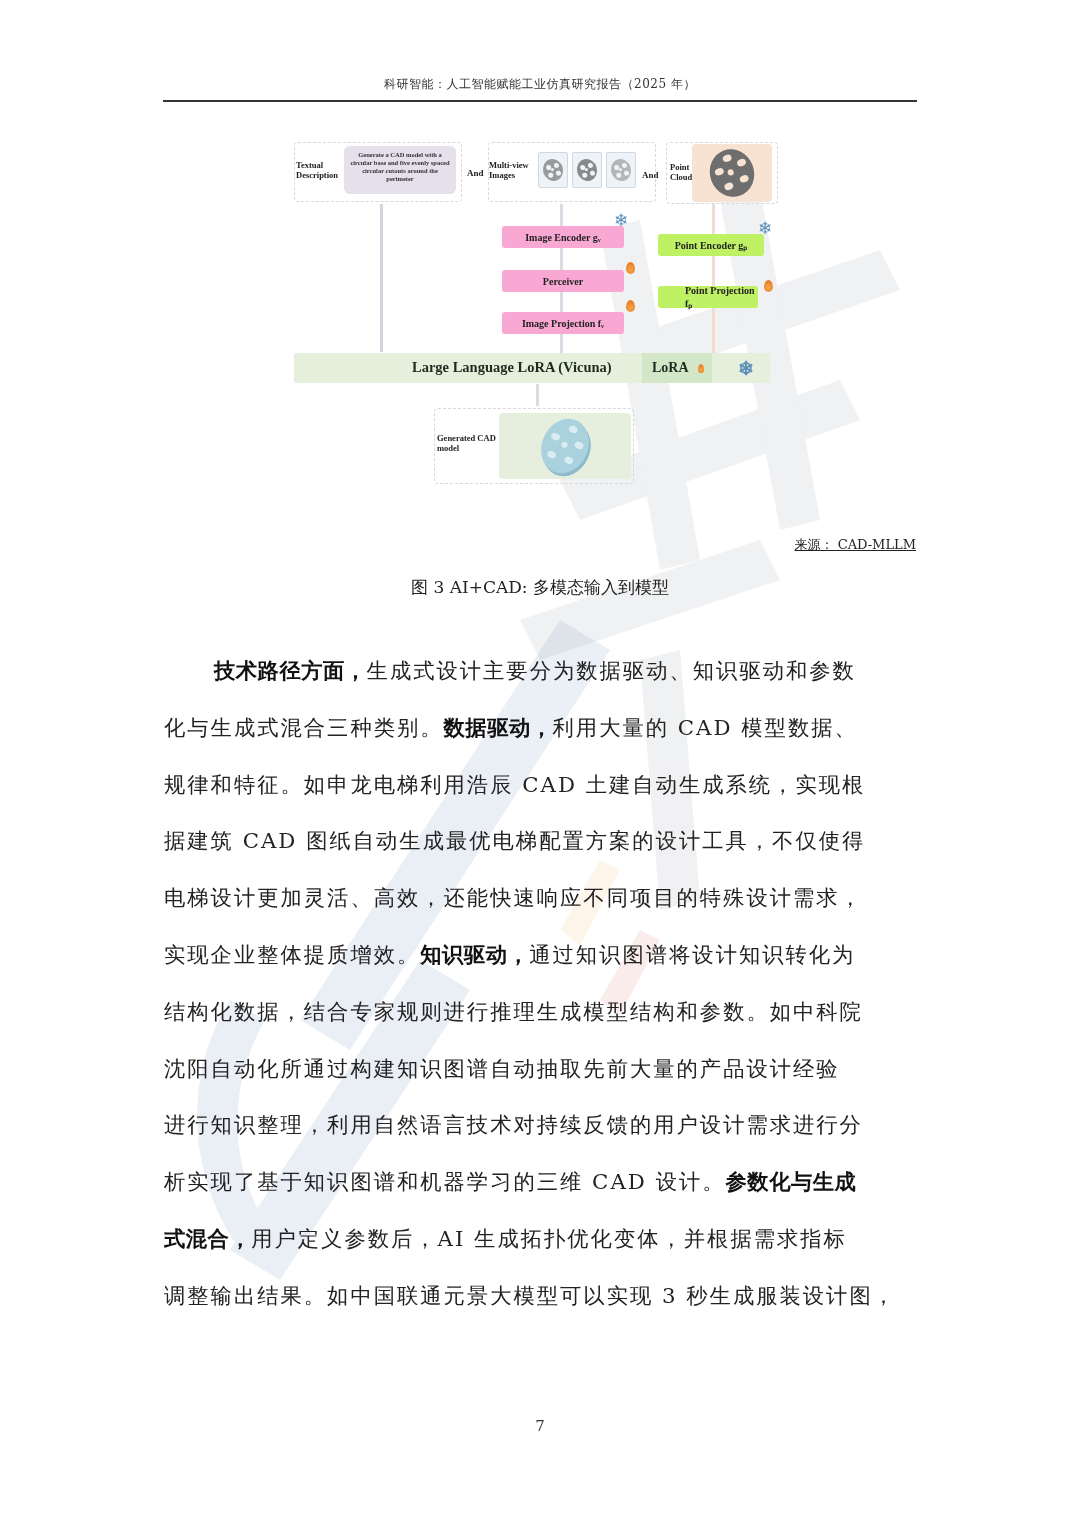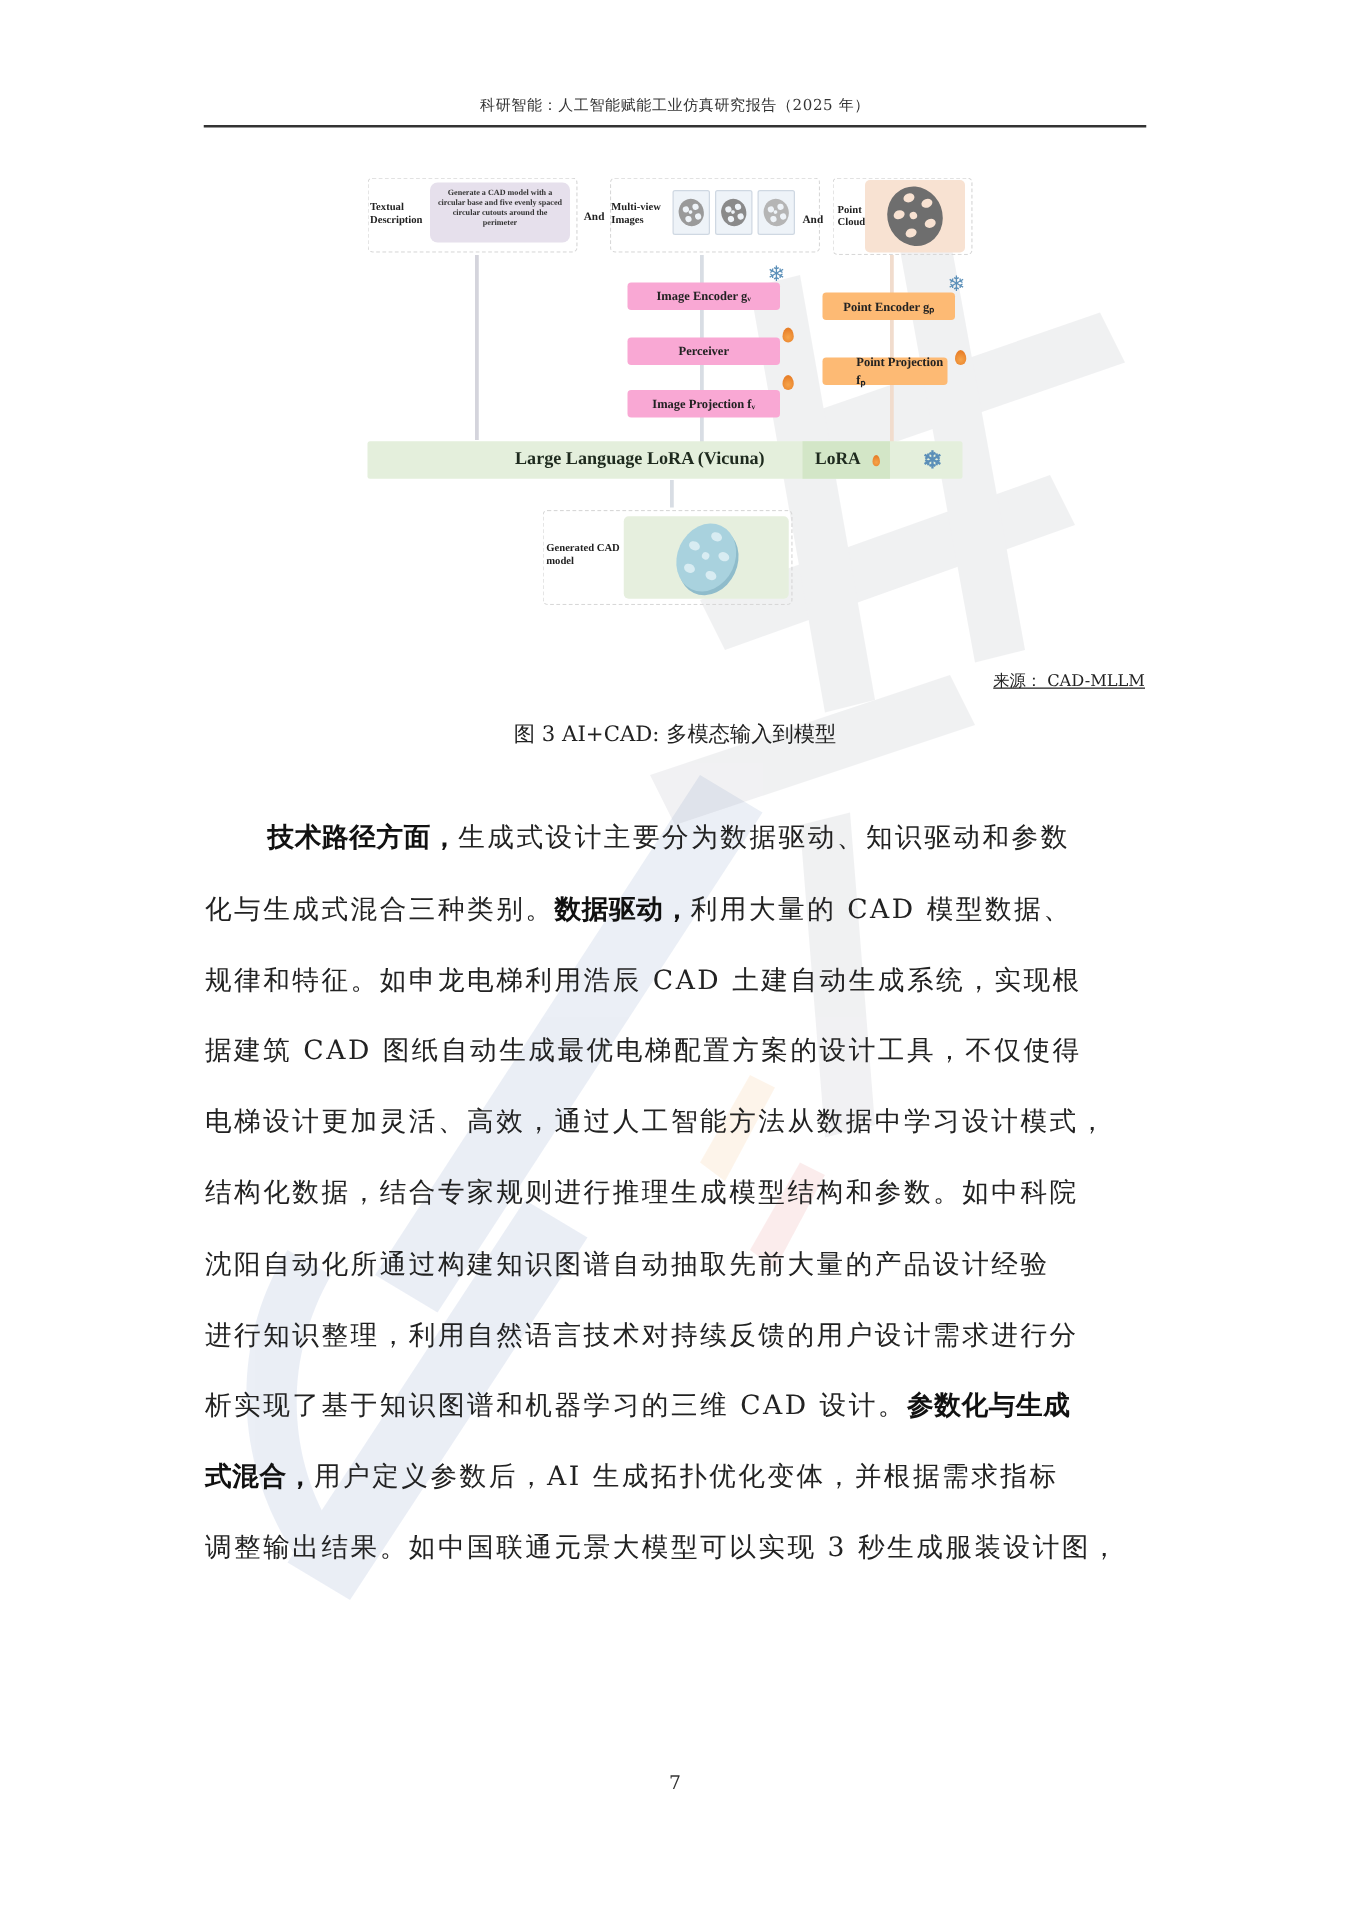--- a/index.html
+++ b/index.html
@@ -54,21 +54,21 @@
       width: 44px; height: 48px; border-radius: 50%; background: #6e6e6e; position: relative; transform: rotate(-20deg);
     }
     .pc-gear span { position: absolute; width: 9px; height: 7px; background: #f8e2d2; border-radius: 50%; }
 
     .enc-box {
       position: absolute; height: 22px; border-radius: 3px;
       font-family: "Liberation Serif", serif; font-weight: bold; font-size: 10px;
       display: flex; align-items: center; justify-content: center; color: #222;
     }
     .enc-box.blue { background: #f9a8d4; }
-    .enc-box.peach { background: #fdba74; }
+    .enc-box.peach { background: #bef264; }
 
     .vline { position: absolute; width: 3px; background: #d8dde4; }
     .vline.peach { background: #f1dccd; }
     .vline.gray { background: #d4d4dc; }
 
     .llm-bar {
       position: absolute; left: 2px; top: 213px; width: 476px; height: 30px;
       background: #e4efdc; border-radius: 2px;
       font-family: "Liberation Serif", serif; font-weight: bold; font-size: 14.5px; color: #1e2a1e;
       display: flex; align-items: center;
@@ -219,21 +219,22 @@
 </div>
 
 <div class="fig-source">来源：  CAD-MLLM</div>
 <div class="fig-caption">图  3 AI+CAD:  多模态输入到模型</div>
 
 <div class="body-text" id="body-text">
     <span class="body-line"><span class="indent"></span><b>技术路径方面，</b><span>生成式设计主要分为数据驱动、知识驱动和参数</span></span>
     <span class="body-line"><span>化与生成式混合三种类别。</span><b>数据驱动，</b><span>利用大量的 CAD 模型数据、</span></span>
     <span class="body-line"><span>规律和特征。如申龙电梯利用浩辰 CAD 土建自动生成系统，实现根</span></span>
     <span class="body-line"><span>据建筑 CAD 图纸自动生成最优电梯配置方案的设计工具，不仅使得</span></span>
-    <span class="body-line"><span>电梯设计更加灵活、高效，通过人工智能方法从数据中学习设计模式，</span></span>
+    <span class="body-line"><span>电梯设计更加灵活、高效，还能快速响应不同项目的特殊设计需求，</span></span>
+    <span class="body-line"><span>实现企业整体提质增效。</span><b>知识驱动，</b><span>通过知识图谱将设计知识转化为</span></span>
     <span class="body-line"><span>结构化数据，结合专家规则进行推理生成模型结构和参数。如中科院</span></span>
     <span class="body-line"><span>沈阳自动化所通过构建知识图谱自动抽取先前大量的产品设计经验</span></span>
     <span class="body-line"><span>进行知识整理，利用自然语言技术对持续反馈的用户设计需求进行分</span></span>
     <span class="body-line"><span>析实现了基于知识图谱和机器学习的三维 CAD 设计。</span><b>参数化与生成</b></span>
     <span class="body-line"><b>式混合，</b><span>用户定义参数后，AI 生成拓扑优化变体，并根据需求指标</span></span>
     <span class="body-line"><span>调整输出结果。如中国联通元景大模型可以实现 3 秒生成服装设计图，</span></span>
   </div>
 
 <div class="page-number">7</div>
 

